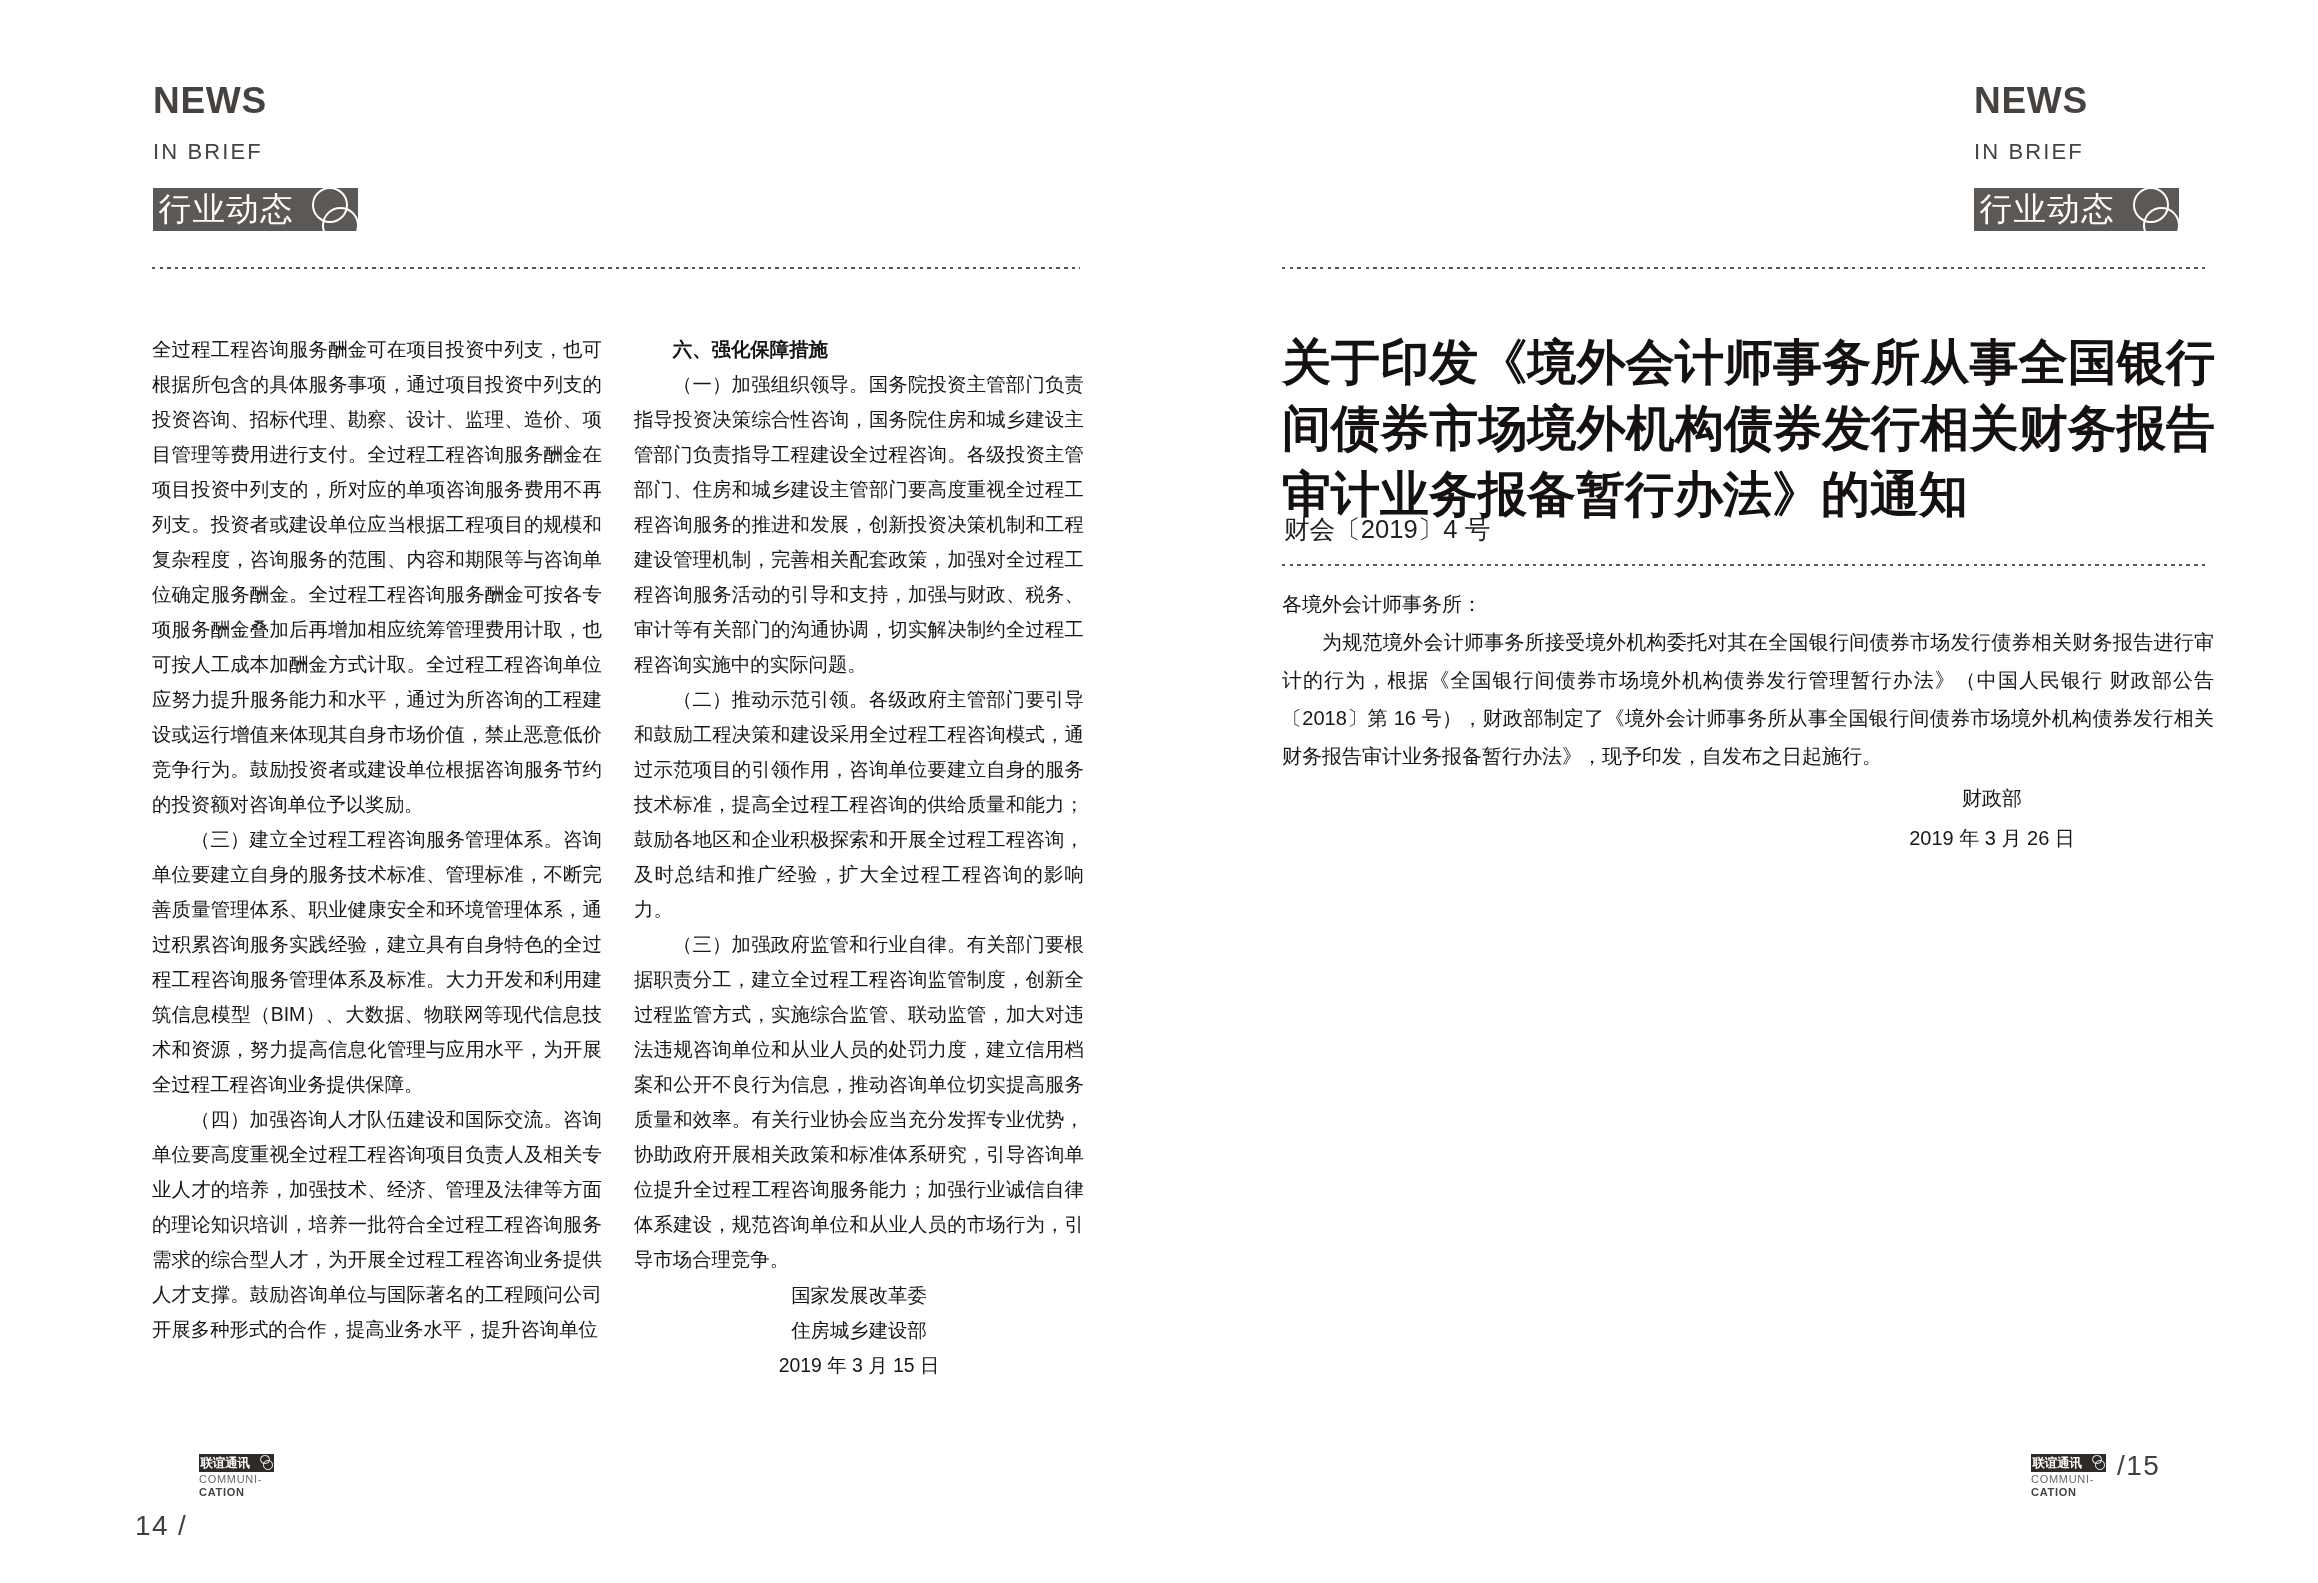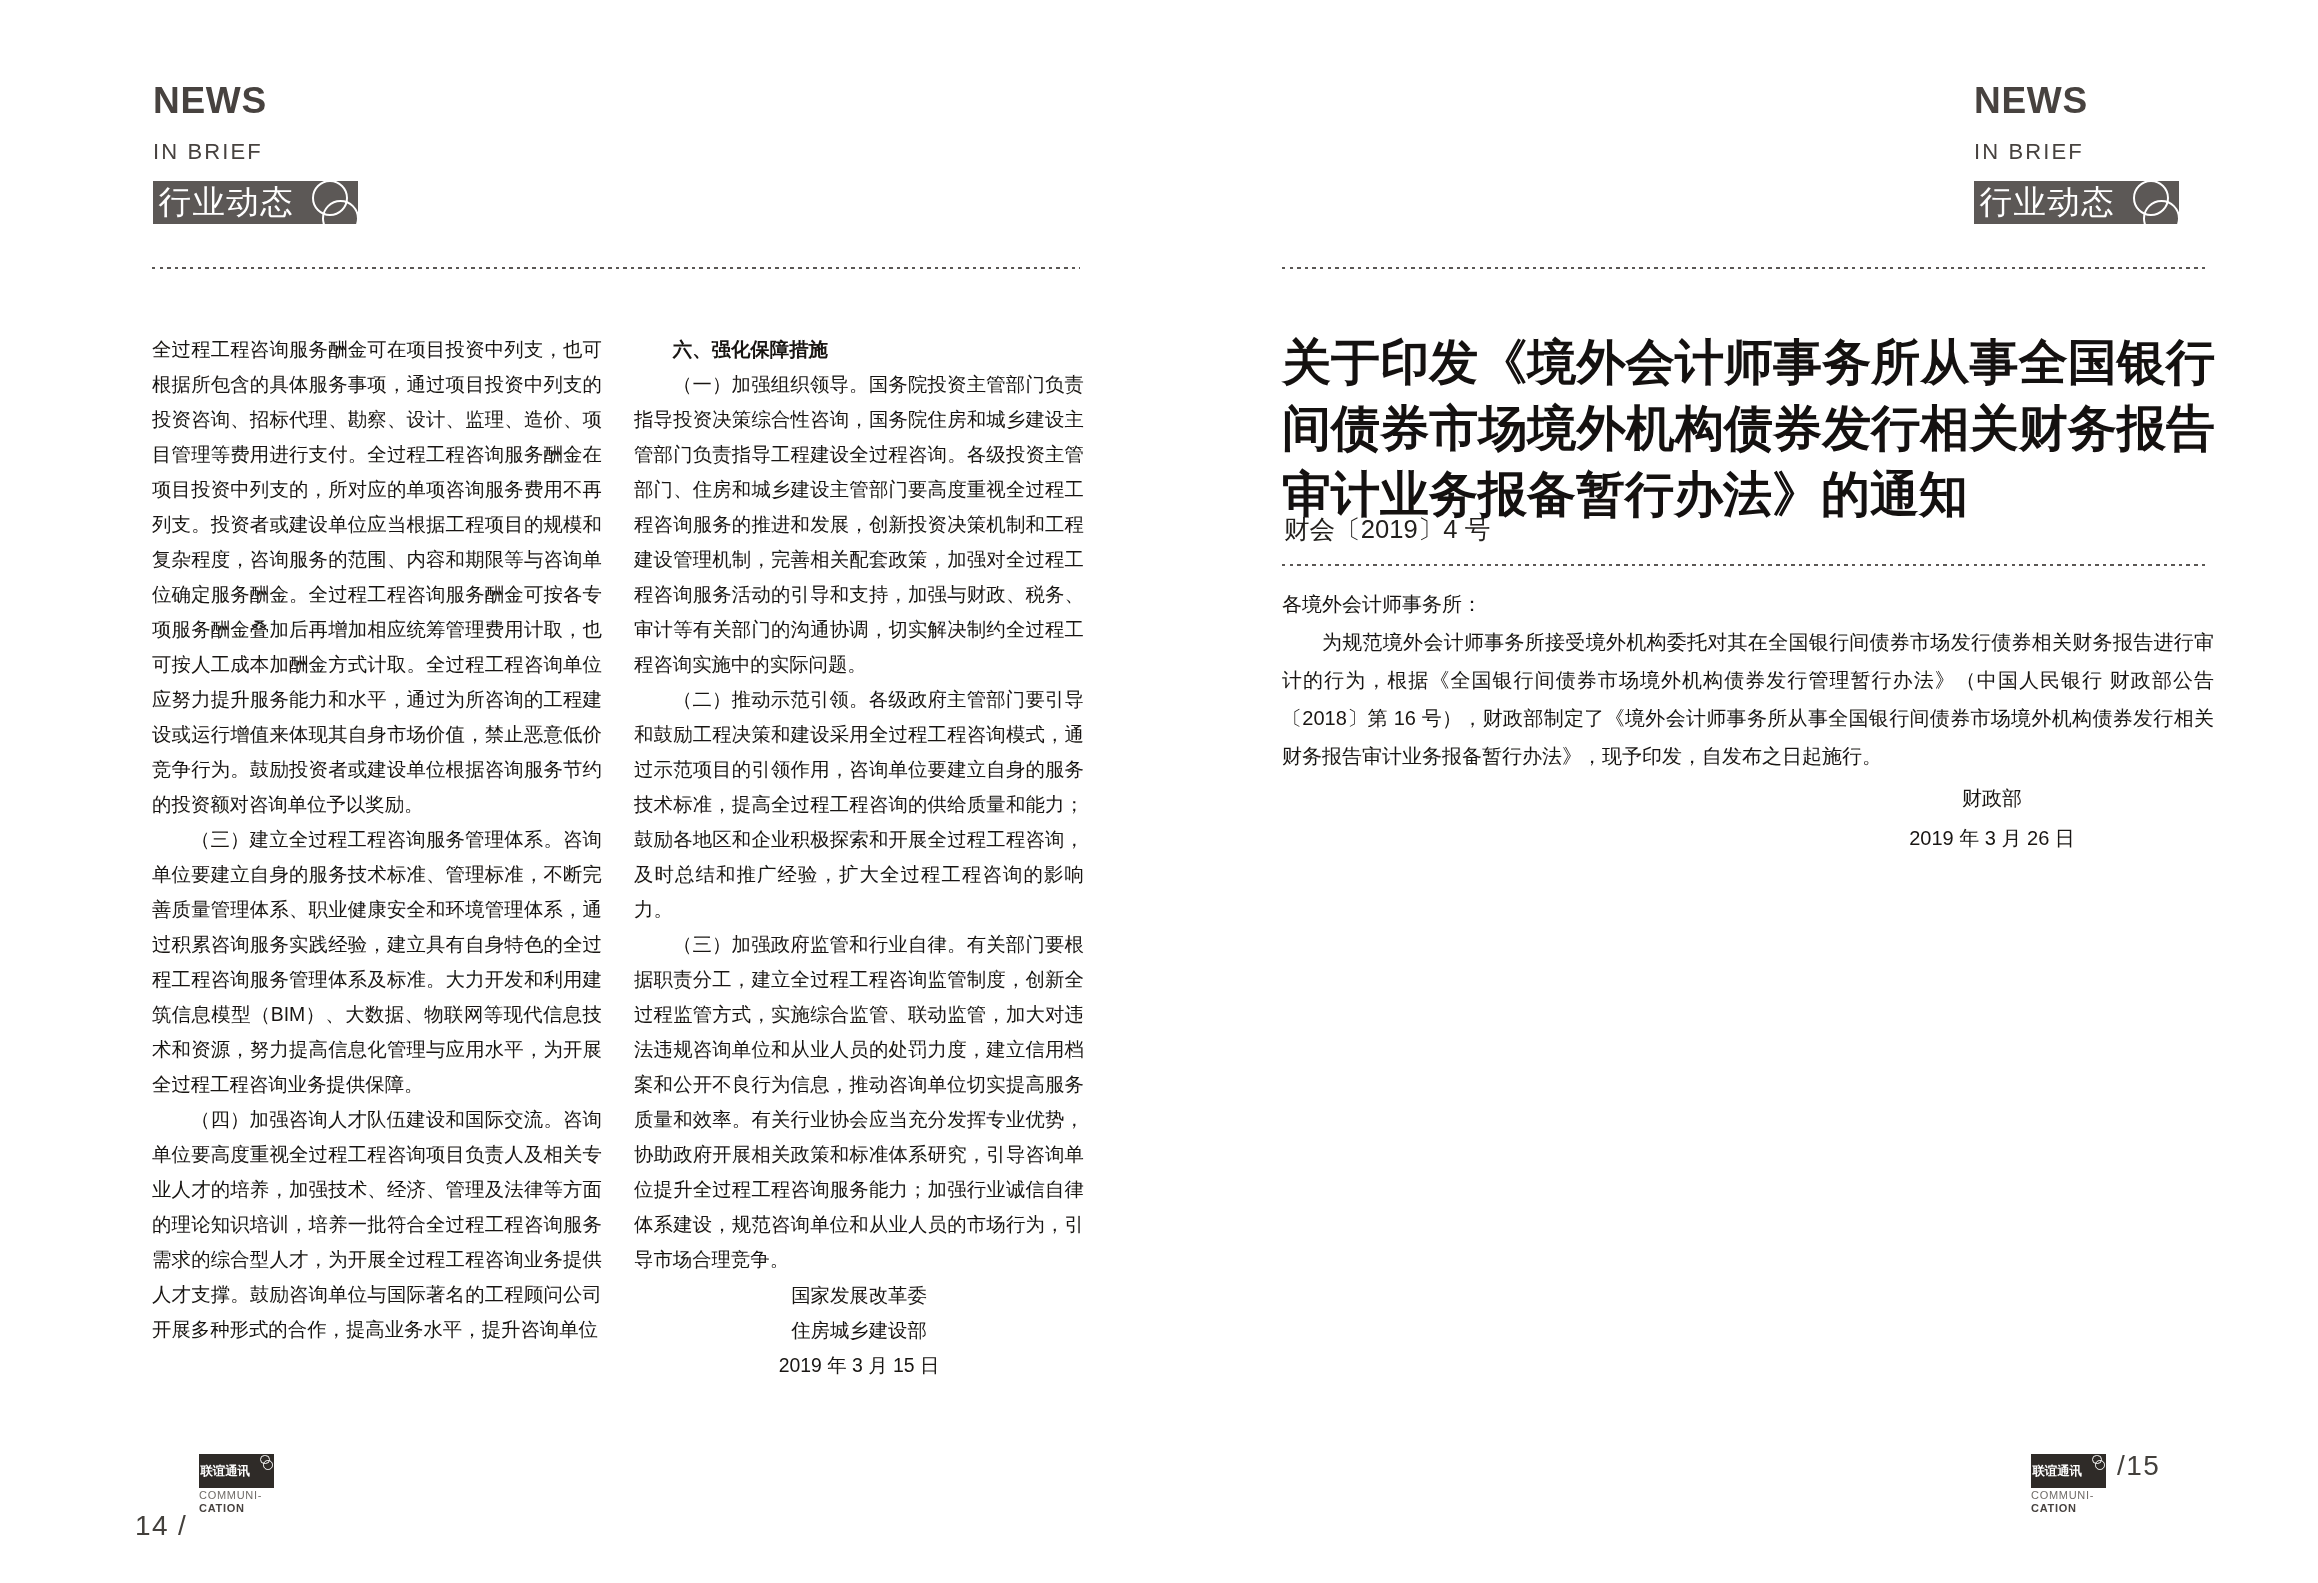--- a/index.html
+++ b/index.html
@@ -11,21 +11,21 @@
     color:#1f1c1a;
     overflow:hidden;
   }
   
   .brand{position:absolute;top:82px;width:207px;}
   .brand-left{left:153px;}
   .brand-right{left:1974px;}
   .brand-news{font-size:37px;font-weight:900;letter-spacing:0.7px;color:#47423f;line-height:37px;}
   .brand-inbrief{font-size:22px;font-weight:300;letter-spacing:2.1px;color:#47423f;line-height:36px;margin-top:15px;}
   .brand-bar{
-    position:relative;margin-top:11px;width:205px;height:43px;background:#5c5856;
+    position:relative;margin-top:18px;width:205px;height:43px;background:#5c5856;
     overflow:hidden;display:flex;align-items:center;
   }
   .brand-bar .cn{color:#ffffff;font-size:32.5px;letter-spacing:1.4px;padding-left:5.5px;font-weight:400;}
   .circ{position:absolute;border:2.1px solid #ffffff;border-radius:50%;background:transparent;}
   .circ.c1{width:32px;height:32px;left:159px;top:-1.4px;}
   .circ.c2{width:33px;height:33px;left:169px;top:19.4px;}
   
   .rule{
     position:absolute;height:2.1px;
     background:repeating-linear-gradient(90deg,#5a5754 0 3.5px,transparent 3.5px 7.6px);
@@ -63,21 +63,21 @@
   }
   .sig-right div{white-space:pre;}
   
   .pageno{position:absolute;font-size:28px;color:#43403c;letter-spacing:1.4px;}
   .pageno-left{left:135px;top:1510px;}
   .pageno-right{left:2117px;top:1450px;}
   .flogo{position:absolute;top:1454px;width:97px;}
   .flogo-left{left:199px;}
   .flogo-right{left:2031px;}
   .flogo-bar{
-    position:relative;width:75px;height:34px;background:#2f2b28;color:#fff;
+    position:relative;width:75px;height:18px;background:#2f2b28;color:#fff;
     display:flex;align-items:center;overflow:hidden;
   }
   .flogo-bar .cn{font-size:12.4px;font-weight:bold;letter-spacing:0px;padding-left:1.4px;white-space:nowrap;}
   .mcirc{position:absolute;border:1px solid #fff;border-radius:50%;}
   .mcirc.m1{width:7.6px;height:7.6px;left:61px;top:0.7px;}
   .mcirc.m2{width:7.6px;height:7.6px;left:64px;top:6.2px;}
   .flogo-en1{font-size:11px;color:#6f6b67;letter-spacing:0.7px;line-height:12.4px;margin-top:1.4px;}
   .flogo-en2{font-size:11px;font-weight:900;color:#47423f;letter-spacing:0.7px;line-height:12.4px;}
 </style>
 </head>

